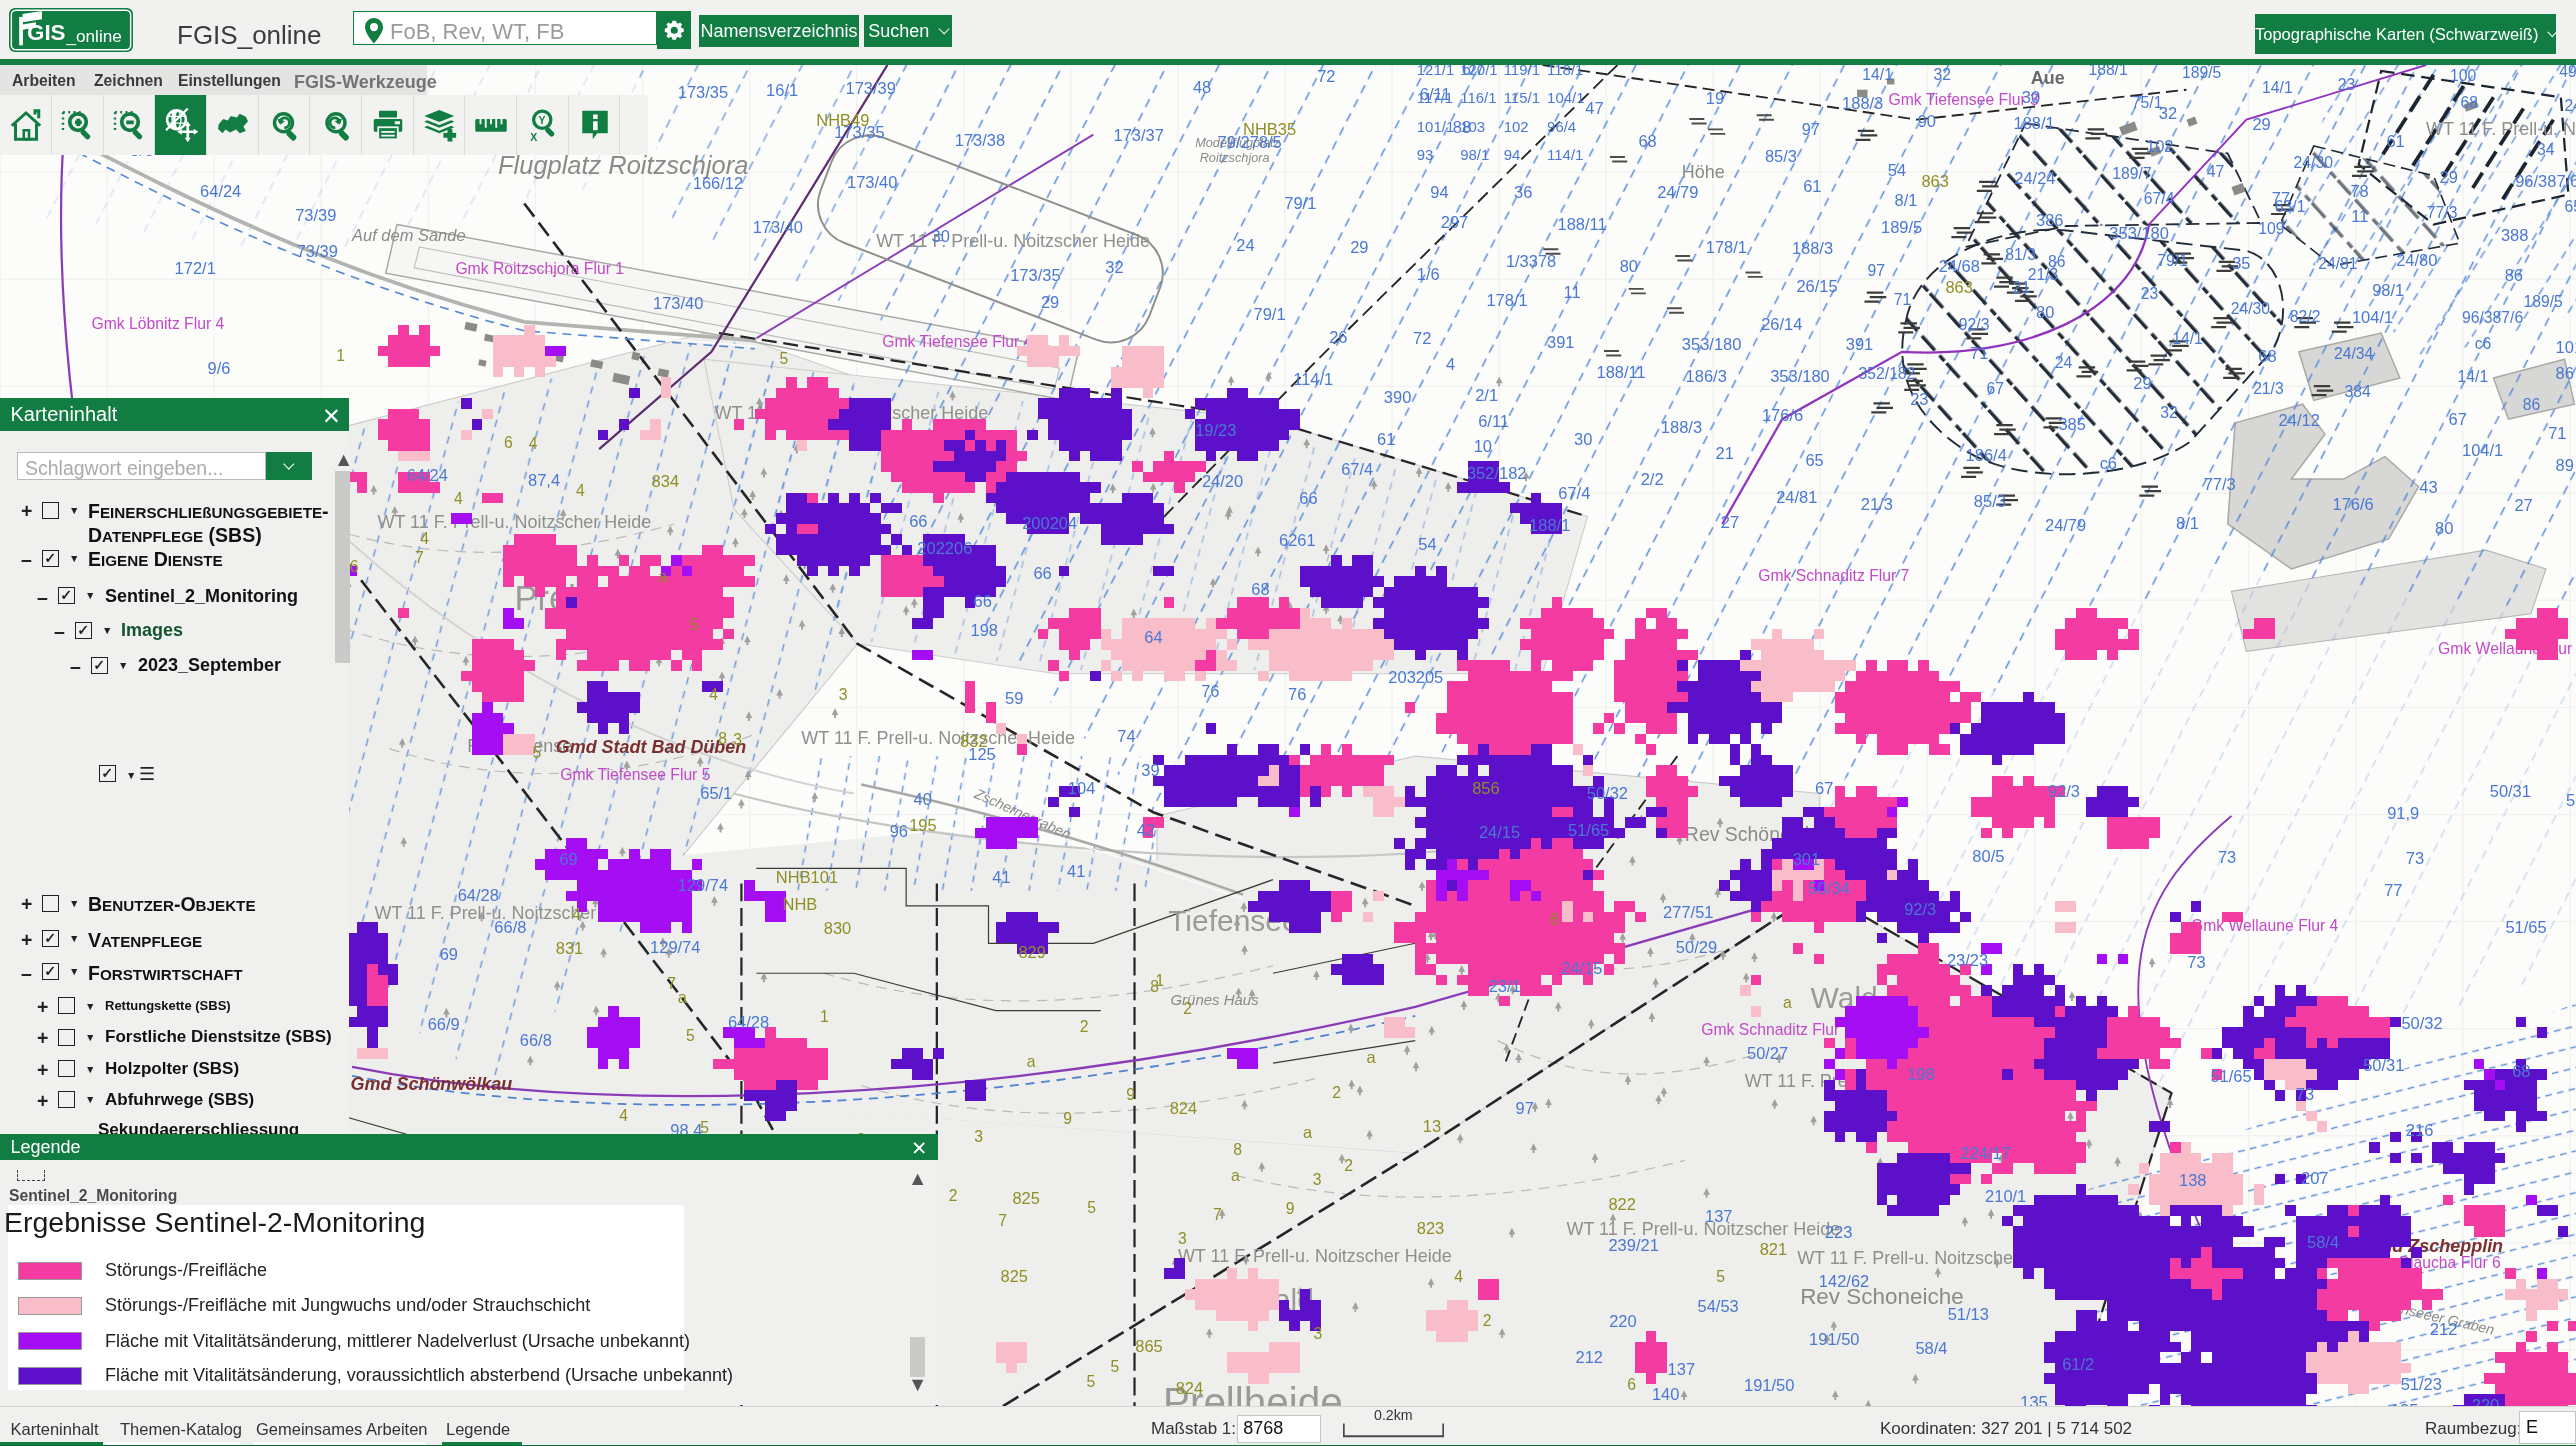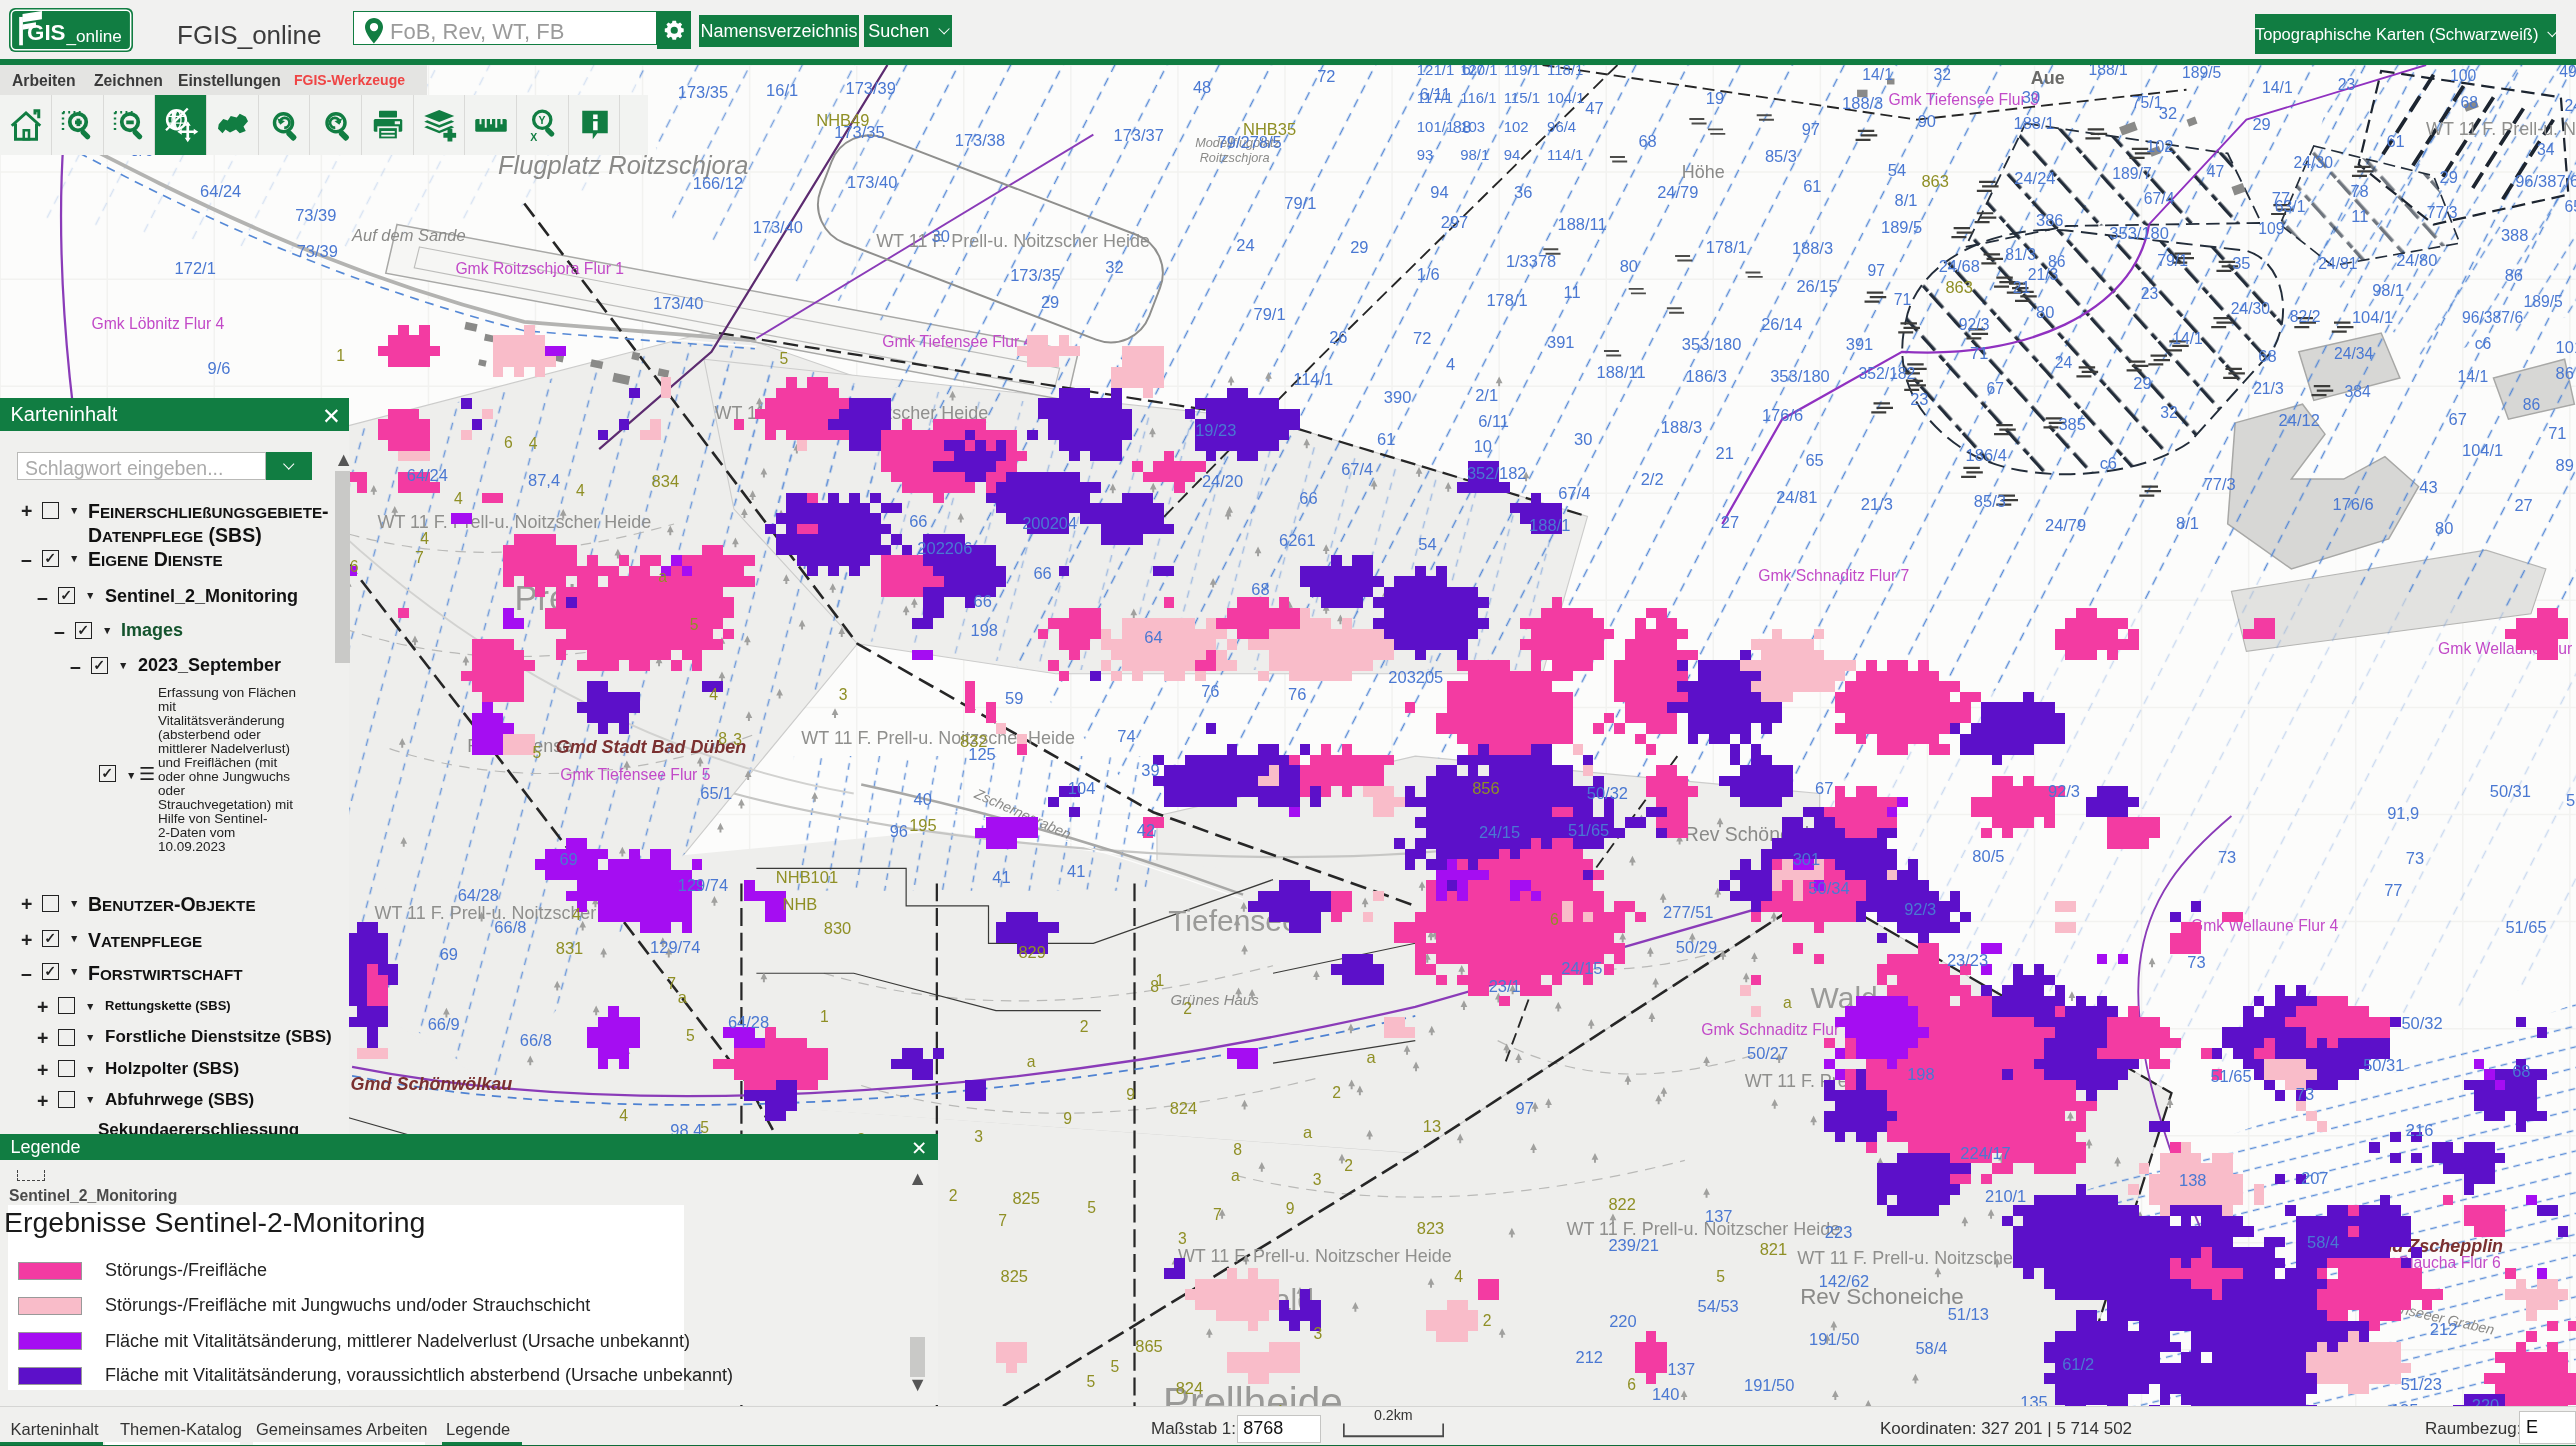--- a/index.html
+++ b/index.html
@@ -1809,21 +1809,21 @@
       </svg>
     </div>
 <div class="abs nw" style="left:699px;top:15px;width:160px;height:32px;background:#117d42;color:#fff;display:flex;align-items:center;justify-content:center;font-size:18px">Namensverzeichnis</div>
 <div class="abs nw" style="left:864px;top:15px;width:88px;height:32px;background:#117d42;color:#fff;display:flex;align-items:center;justify-content:center;font-size:18px">Suchen<span style="display:inline-block;width:8.2px;height:8.2px;border-right:1.9px solid #fff;border-bottom:1.9px solid #fff;transform:rotate(45deg) translate(-1.5px,-1.5px);margin-left:10.5px"></span></div>
 <div class="abs nw" style="left:2255px;top:14.2px;width:301px;height:40px;background:#117d42;color:#fff;display:flex;align-items:center;justify-content:center;font-size:16.5px">Topographische Karten (Schwarzweiß)<span style="display:inline-block;width:8.2px;height:8.2px;border-right:1.9px solid #fff;border-bottom:1.9px solid #fff;transform:rotate(45deg) translate(-1.5px,-1.5px);margin-left:10.5px"></span></div>
 <div class="abs" style="left:0;top:59px;width:2576px;height:6px;background:#117d42"></div>
 <div class="abs" style="left:0;top:65px;width:427px;height:30px;background:#e4e4e2"></div>
 <div class="abs nw" style="left:12px;top:72px;font-size:15.7px;font-weight:bold;color:#3a3a3a">Arbeiten</div>
 <div class="abs nw" style="left:94px;top:72px;font-size:15.7px;font-weight:bold;color:#3a3a3a">Zeichnen</div>
 <div class="abs nw" style="left:178px;top:72px;font-size:15.7px;font-weight:bold;color:#3a3a3a">Einstellungen</div>
-<div class="abs nw" style="left:294px;top:72px;font-size:14px;font-weight:bold;color:#ef4444">FGIS-Werkzeuge</div>
+<div class="abs nw" style="left:294px;top:72px;font-size:18px;font-weight:bold;color:#737373">FGIS-Werkzeuge</div>
 <div class="abs" style="left:0;top:95px;width:648px;height:60px;background:#f2f3f1"></div>
 <div class="abs" style="left:0px;top:95px;width:52px;height:60px;background:transparent;border-right:0.7px solid #dadad8"></div>
 <svg class="abs" style="left:8.2px;top:107px" width="36" height="36" viewBox="0 0 48 48">
       <g fill="none" stroke="#117d42" stroke-width="4">
         <path d="M5,25 L24,8 L43,25"></path>
         <path d="M10,22 V43 H38 V22"></path>
         <path d="M36,10 V5 H41 V15"></path>
       </g>
       <path d="M21,43 V31 H28 V43 Z" fill="none" stroke="#117d42" stroke-width="3.4"></path>
     </svg>
@@ -1959,21 +1959,20 @@
     <div class="abs" style="left:75px;top:622px;width:16.5px;height:16.5px;border:1.9px solid #222;font-size:14.2px;font-weight:bold;color:#222;display:flex;align-items:center;justify-content:center">✓</div>
     <div class="abs" style="left:102px;top:624px;font-size:10.5px;color:#222">▼</div>
     <div class="abs nw" style="left:121px;top:620px;font-size:18px;font-weight:bold;color:#14532d;line-height:20px">Images</div>
 <div class="abs" style="left:70px;top:655px;font-size:19.5px;font-weight:bold;color:#222">–</div>
     <div class="abs" style="left:91px;top:657px;width:16.5px;height:16.5px;border:1.9px solid #222;font-size:14.2px;font-weight:bold;color:#222;display:flex;align-items:center;justify-content:center">✓</div>
     <div class="abs" style="left:118px;top:659px;font-size:10.5px;color:#222">▼</div>
     <div class="abs nw" style="left:138px;top:655px;font-size:18px;font-weight:bold;color:#111;line-height:20px">2023_September</div>
 <div class="abs" style="left:99px;top:765px;width:16.5px;height:16.5px;border:1.9px solid #222;font-size:14.2px;font-weight:bold;color:#222;display:flex;align-items:center;justify-content:center">✓</div>
 <div class="abs" style="left:126px;top:769px;font-size:10.5px;color:#222">▼</div>
 <div class="abs" style="left:139px;top:763px;font-size:18px;color:#222">☰</div>
-<div class="abs" style="left:158px;top:686px;width:168px;font-size:13.5px;line-height:14px;color:#222">Erfassung von Flächen<br>mit<br>Vitalitätsveränderung<br>(absterbend oder<br>mittlerer Nadelverlust)<br>und Freiflächen (mit<br>oder ohne Jungwuchs<br>oder<br>Strauchvegetation) mit<br>Hilfe von Sentinel-<br>2-Daten vom<br>10.09.2023</div>
 <div class="abs" style="left:21px;top:893px;font-size:19.5px;font-weight:bold;color:#222">+</div>
     <div class="abs" style="left:42px;top:895px;width:16.5px;height:16.5px;border:1.9px solid #222;font-size:14.2px;font-weight:bold;color:#222;display:flex;align-items:center;justify-content:center"></div>
     <div class="abs" style="left:69px;top:897px;font-size:10.5px;color:#222">▼</div>
     <div class="abs nw" style="left:88px;top:893px;font-size:19.5px;font-weight:bold;color:#111;line-height:22px">B<span style="font-size:0.78em">ENUTZER</span>-O<span style="font-size:0.78em">BJEKTE</span></div>
 <div class="abs" style="left:21px;top:929px;font-size:19.5px;font-weight:bold;color:#222">+</div>
     <div class="abs" style="left:42px;top:930px;width:16.5px;height:16.5px;border:1.9px solid #222;font-size:14.2px;font-weight:bold;color:#222;display:flex;align-items:center;justify-content:center">✓</div>
     <div class="abs" style="left:69px;top:932px;font-size:10.5px;color:#222">▼</div>
     <div class="abs nw" style="left:88px;top:929px;font-size:19.5px;font-weight:bold;color:#111;line-height:22px">V<span style="font-size:0.78em">ATENPFLEGE</span></div>
 <div class="abs" style="left:21px;top:962px;font-size:19.5px;font-weight:bold;color:#222">–</div>
     <div class="abs" style="left:42px;top:963px;width:16.5px;height:16.5px;border:1.9px solid #222;font-size:14.2px;font-weight:bold;color:#222;display:flex;align-items:center;justify-content:center">✓</div>

